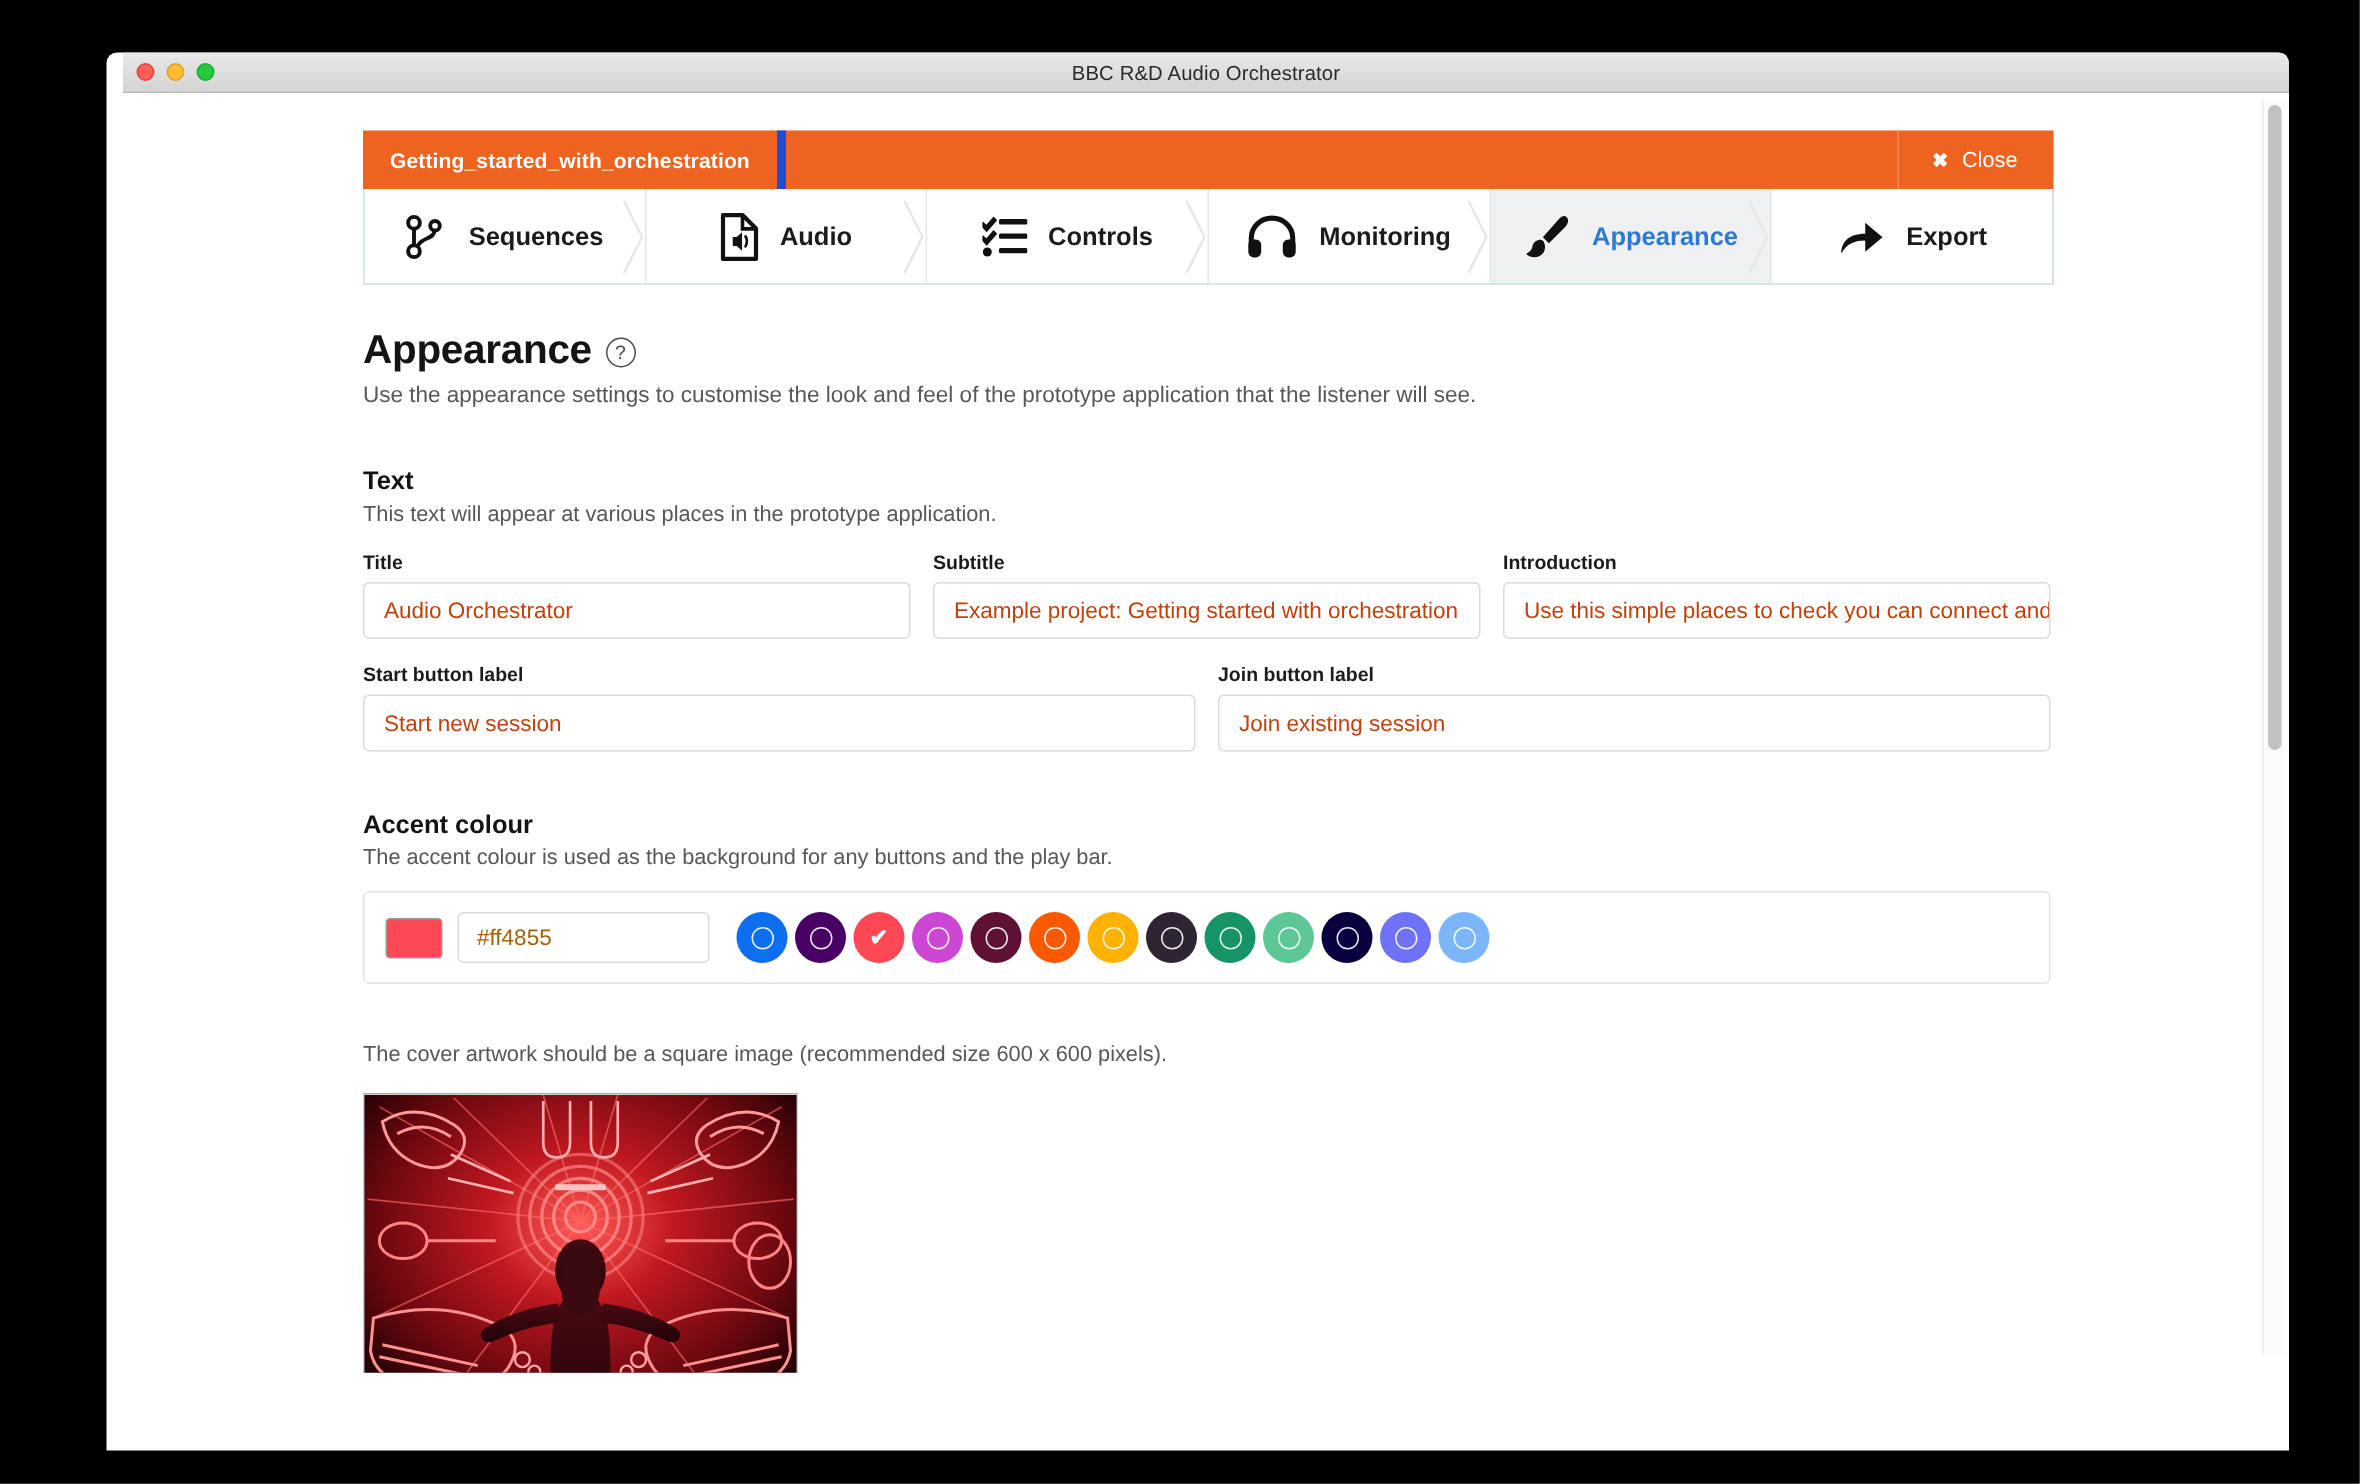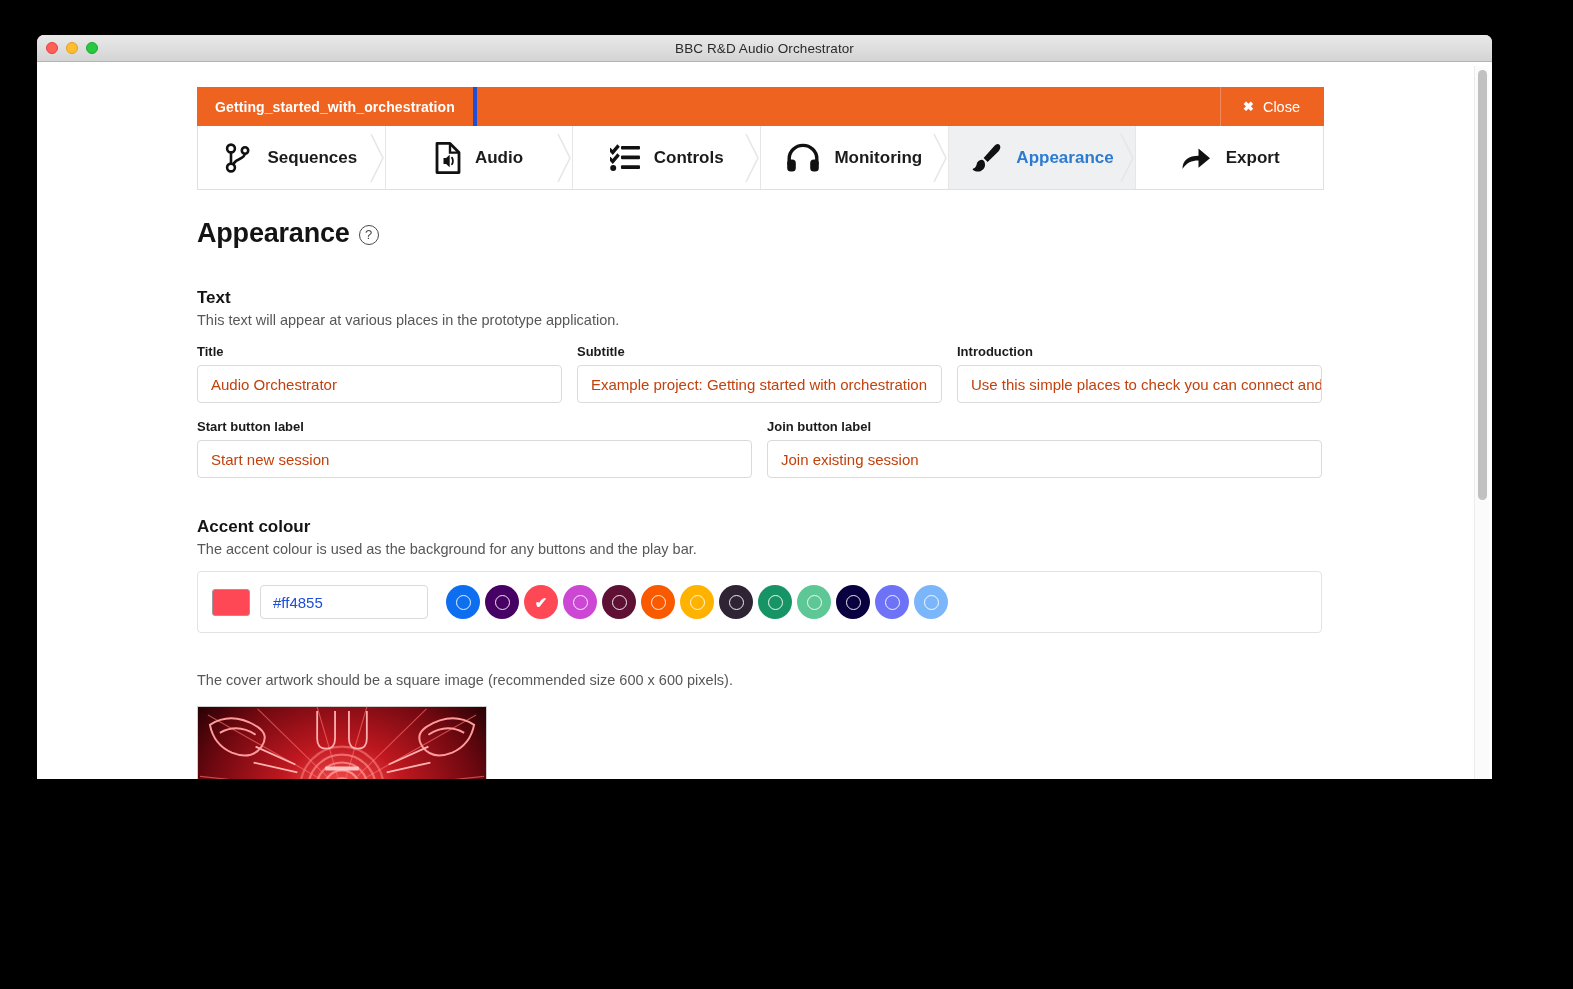--- a/index.html
+++ b/index.html
@@ -7,26 +7,27 @@
     margin: 0; padding: 0;
     width: 1573px; height: 989px;
     background: #000000;
     font-family: "Liberation Sans", sans-serif;
     overflow: hidden;
   }
 
   
   .window {
     position: absolute;
-    left: 37px; top: 35px;
-    width: 1455px; height: 744px;
+    left: 71px; top: 35px;
+    width: 1455px; height: 932px;
     background: #ffffff;
     border-radius: 7px 7px 0 0;
     box-shadow: 0 2px 14px rgba(0,0,0,.45);
     overflow: hidden;
+    padding-left: 11px;
   }
   .titlebar {
     position: relative;
     height: 27px;
     background: linear-gradient(#e9e9e9, #d4d4d4);
     border-bottom: 1px solid #b4b4b4;
     display: flex; align-items: center; justify-content: center;
   }
   .titlebar-text {
     font-size: 13.5px; color: #2b2b2b; letter-spacing: .1px;
@@ -61,21 +62,21 @@
     display: flex; align-items: stretch;
     height: 39px;
     background: #ef6321;
     color: #ffffff;
   }
   .project-name {
     display: flex; align-items: center;
     padding: 0 18px;
     font-size: 14px; font-weight: bold;
     letter-spacing: .1px;
-    border-right: 4px solid #1d4ed8;
+    border-right: 6px solid #1d4ed8;
     white-space: nowrap;
   }
   .orange-spacer { flex: 1 1 auto; border-right: 1px solid #f2885a; }
   .close-btn {
     display: flex; align-items: center; gap: 9px;
     padding: 0 24px 0 22px;
     font-size: 14.5px;
     cursor: pointer;
   }
   .close-x { font-size: 13px; font-weight: bold; line-height: 1; }
@@ -173,21 +174,21 @@
   .swatch-preview {
     width: 38px; height: 27px;
     border: 1px solid #9a9a9a;
     border-radius: 3px;
     cursor: pointer;
   }
   .hex-input {
     width: 168px; height: 34px;
     border: 1px solid #d8dade; border-radius: 4px;
     padding: 0 12px;
-    font-size: 15px; color: #1d4ed8;
+    font-size: 15px; color: #a16207;
     display: flex; align-items: center;
     font-family: "Liberation Sans", sans-serif;
     background: #ffffff;
   }
   .swatches { display: flex; gap: 5px; margin-left: 8px; }
   .swatch {
     width: 34px; height: 34px; border-radius: 50%;
     display: flex; align-items: center; justify-content: center;
     cursor: pointer;
   }
@@ -349,20 +350,21 @@
         </div>
 
       </div>
 
       <div class="content">
 
         <h1 class="page-title">
           <span>Appearance</span>
           <span class="help-icon">?</span>
         </h1>
+        <p class="page-desc">Use the appearance settings to customise the look and feel of the prototype application that the listener will see.</p>
 
         <div class="section">
           <h2 class="section-title">Text</h2>
           <p class="section-desc">This text will appear at various places in the prototype application.</p>
 
           <div class="field-row">
             <div class="field" style="width:365px;margin-right:15px;">
               <span class="field-label">Title</span>
               <div class="text-input">Audio Orchestrator</div>
             </div>

